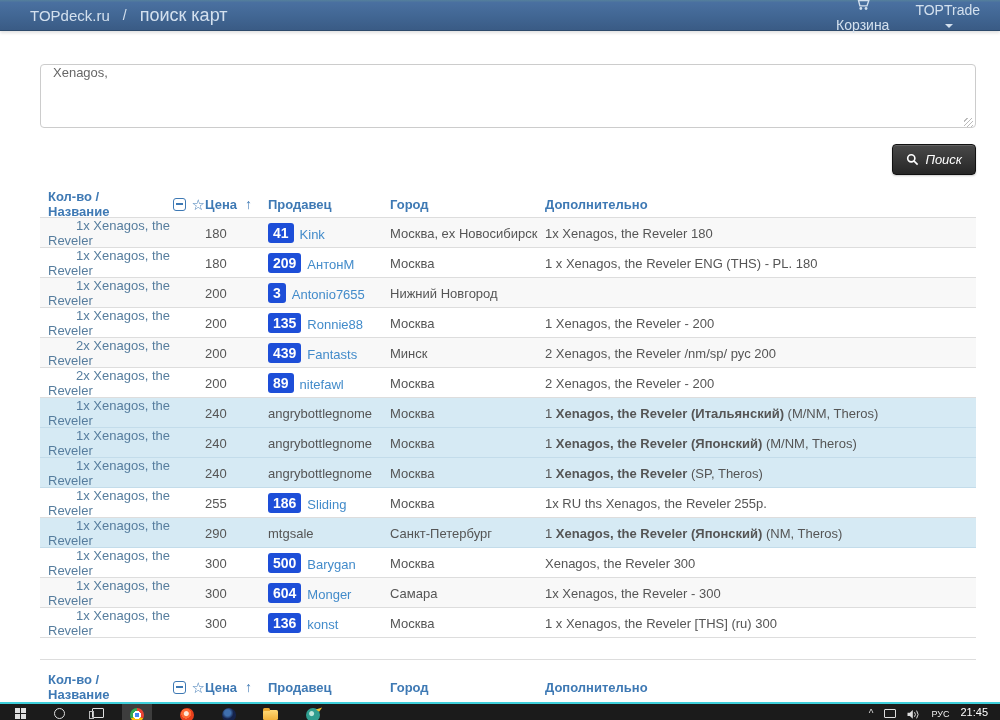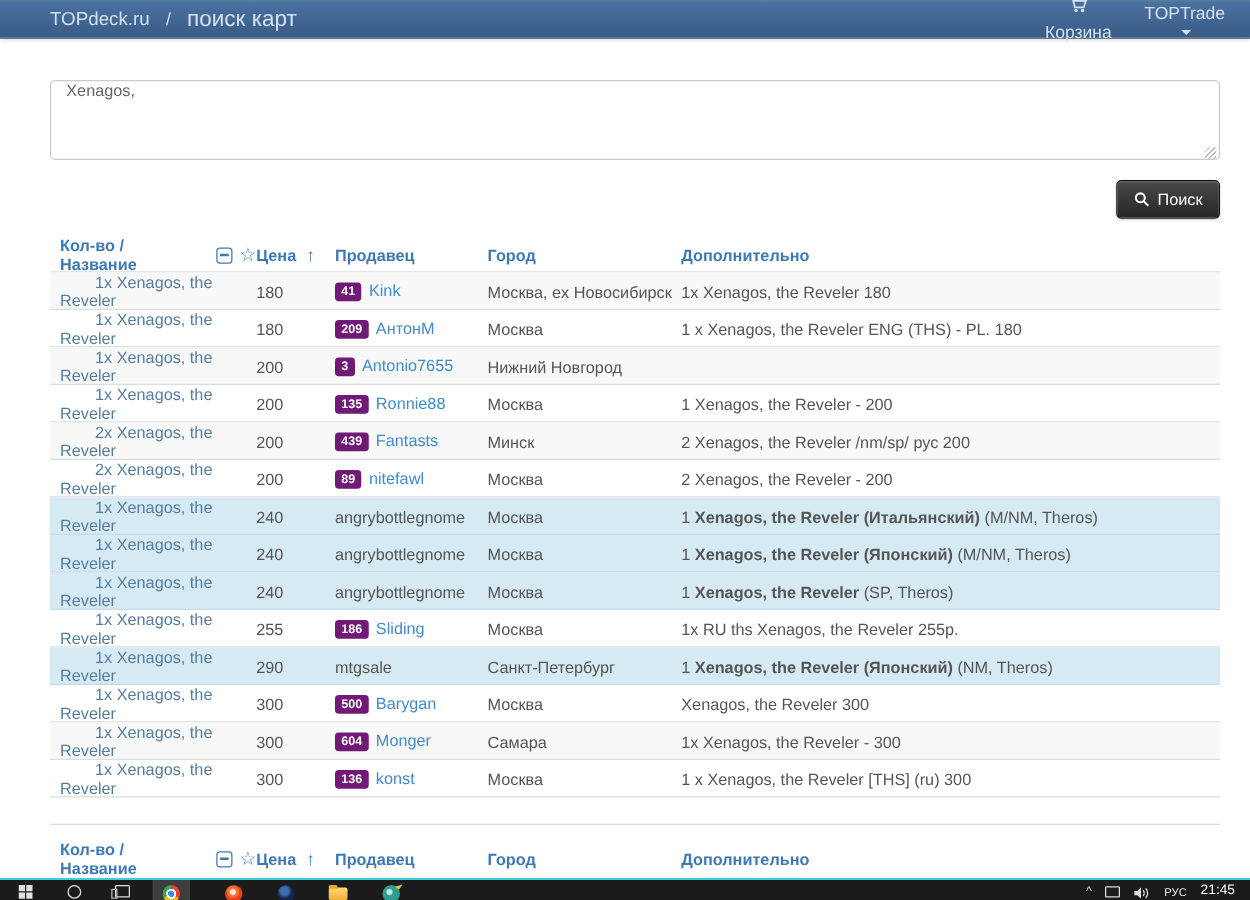--- a/index.html
+++ b/index.html
@@ -1,21 +1,21 @@
 <!DOCTYPE html>
 <html><head>
 <meta charset="utf-8">
 <style>
   * { margin:0; padding:0; box-sizing:border-box; }
   html,body { width:1000px; height:720px; overflow:hidden; background:#fff;
               font-family:"Liberation Sans", sans-serif; font-size:13px; color:#555; }
 
   
   .navbar { height:31px; display:flex; align-items:center; justify-content:space-between;
-            padding:0 20px 0 40px;
+            padding:0 20px 0 30px;
             background:linear-gradient(180deg,#55809c 0%,#4a70a0 8%,#416693 55%,#3a5b85 100%);
             border-bottom:1px solid #2d4a6b; box-shadow:0 2px 3px rgba(0,0,0,.12); }
   .nav-left, .nav-right { display:flex; align-items:center; }
   .nav-left span, .nav-right span { color:#d3e0ee; }
   .brand { font-size:15px; }
   .nav-sep { margin:0 13px; font-size:14px; }
   .nav-page { font-size:18px; }
   .nav-item { display:flex; align-items:center; gap:6px; font-size:14px; cursor:pointer;flex-direction:column; }
   .nav-item + .nav-item { margin-left:26px; }
   .caret { display:inline-block; width:0; height:0; border-left:4px solid transparent;
@@ -24,40 +24,40 @@
   
   .search-wrap { margin:33px 24px 0 40px; position:relative; }
   textarea.query { width:100%; height:64px; resize:none; border:1px solid #ccc; border-radius:4px;
                    padding:0 12px; font:13px "Liberation Sans",sans-serif; color:#666; outline:none; }
   .resize-grip { position:absolute; right:3px; bottom:4px; width:9px; height:9px;
                  background:repeating-linear-gradient(135deg, transparent 0 2px, #bbb 2px 3px); }
   .btn-row { margin:13px 24px 0 40px; display:flex; justify-content:flex-end; }
   .btn-search { display:flex; align-items:center; gap:6px; height:31px; padding:0 13px;
                 background:linear-gradient(180deg,#494949,#262626); color:#fff; font-size:13px;
                 border:1px solid #111; border-radius:4px; cursor:pointer;
-                box-shadow:inset 0 1px 0 rgba(255,255,255,.15), 0 1px 2px rgba(0,0,0,.2); }
+                box-shadow:inset 0 1px 0 rgba(255,255,255,.15), 0 1px 2px rgba(0,0,0,.2);font-style:italic; }
 
   
   .table { margin:14px 24px 0 40px; }
   .thead, .trow { display:grid; grid-template-columns:157px 63px 122px 155px 1fr;
                   align-items:center; padding:0 8px; }
   .thead { height:29px; border-bottom:1px solid #ddd; font-weight:bold; color:#3e79b4; }
   .thead .hcell { display:flex; align-items:center; gap:4px; }
   .sq-icon { display:inline-block; width:13px; height:13px; border:1.5px solid #3e79b4;
              border-radius:3px; position:relative; margin-left:5px; }
   .sq-icon::after { content:""; position:absolute; left:2px; right:2px; top:4.5px; height:1.5px; background:#3e79b4; }
   .star-icon { font-size:15px; color:#3e79b4; font-weight:normal; margin-left:2px; line-height:1; }
   .sort-arrow { font-size:14px; margin-left:4px; }
   .trow { height:30px; border-bottom:1px solid #ddd; }
   .trow.stripe { background:#f8f8f8; }
   .trow.hl { background:#d6eaf4; border-bottom-color:#c3dcea; }
   a.qty { color:#567d9e; text-decoration:none; cursor:pointer;margin-left:28px; }
   a.seller { color:#428bca; text-decoration:none; cursor:pointer; }
   a.seller.plain { color:#555; cursor:default; }
-  .badge { display:inline-block; background:#701a75; color:#fff; font-size:10px; font-weight:bold;
+  .badge { display:inline-block; background:#1d4ed8; color:#fff; font-size:14px; font-weight:bold;
            padding:2px 5px; border-radius:3px; margin-right:6px; vertical-align:1px; }
   .ex-bold { font-weight:bold; color:#555; }
   .tfoot-head { margin:21px 24px 0 40px; border-top:1px solid #ddd; padding-top:12px; }
   .tfoot-head .thead { border-bottom:none; height:26px; }
 
   
   .taskbar { position:fixed; left:0; bottom:0; width:1000px; height:18px;
              background:#1b1b1b; border-top:2px solid #3ecfdb; overflow:hidden;
              display:flex; align-items:flex-start; }
   .tb-left { display:flex; align-items:flex-start; }

